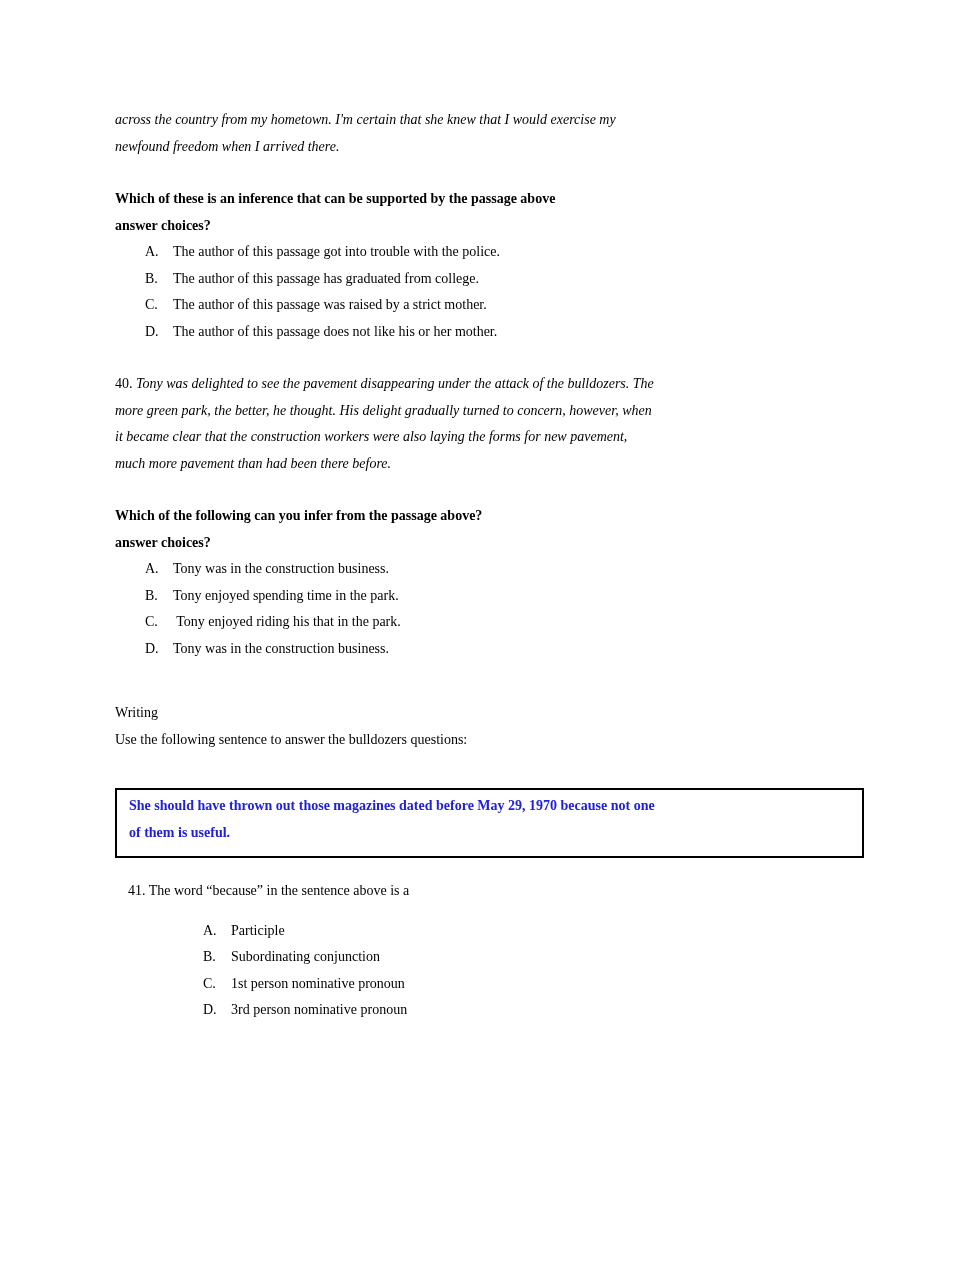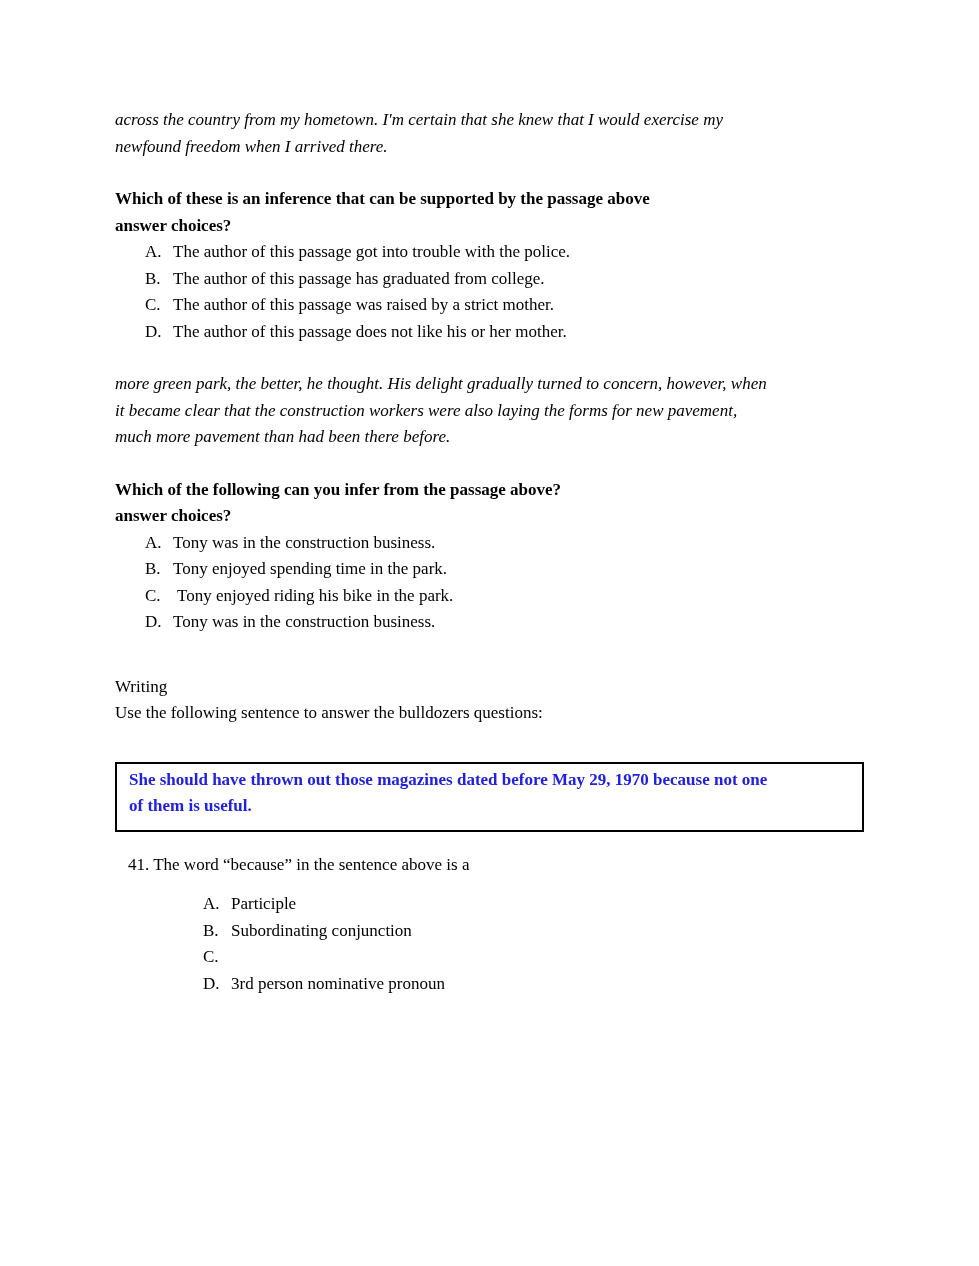--- a/index.html
+++ b/index.html
@@ -6,21 +6,21 @@
     margin: 0;
     padding: 0;
     background: #ffffff;
   }
   .page {
     position: relative;
     width: 947px;
     height: 1266px;
     background: #ffffff;
     font-family: "Liberation Serif", "DejaVu Serif", serif;
-    font-size: 17px;
+    font-size: 14px;
     line-height: 26.5px;
     color: #000000;
     box-sizing: border-box;
     padding: 107px 115px 0 115px;
     overflow: hidden;
   }
   .line { white-space: pre; }
   .italic { font-style: italic; }
   .bold { font-weight: normal; margin-top: 38px; }
   .para { margin: 0 0 26px 0; }
@@ -73,20 +73,21 @@
       <span class="opt-letter">C.</span>
       <span class="opt-text">The author of this passage was raised by a strict mother.</span>
     </div>
     <div class="opt-row">
       <span class="opt-letter">D.</span>
       <span class="opt-text">The author of this passage does not like his or her mother.</span>
     </div>
   </div>
 
   <div class="para">
+    <div class="line"><span>40. </span><span class="italic">Tony was delighted to see the pavement disappearing under the attack of the bulldozers. The</span></div>
     <div class="line italic">more green park, the better, he thought. His delight gradually turned to concern, however, when</div>
     <div class="line italic">it became clear that the construction workers were also laying the forms for new pavement,</div>
     <div class="line italic">much more pavement than had been there before.</div>
   </div>
 
   <div class="heading">
     <div class="line">Which of the following can you infer from the passage above?</div>
     <div class="line">answer choices?</div>
   </div>
 
@@ -94,21 +95,21 @@
     <div class="opt-row">
       <span class="opt-letter">A.</span>
       <span class="opt-text">Tony was in the construction business.</span>
     </div>
     <div class="opt-row">
       <span class="opt-letter">B.</span>
       <span class="opt-text">Tony enjoyed spending time in the park.</span>
     </div>
     <div class="opt-row">
       <span class="opt-letter">C.</span>
-      <span class="opt-text"> Tony enjoyed riding his bike in the park.</span>
+      <span class="opt-text"> Tony enjoyed riding his that in the park.</span>
     </div>
     <div class="opt-row">
       <span class="opt-letter">D.</span>
       <span class="opt-text">Tony was in the construction business.</span>
     </div>
   </div>
 
   <div class="writing-block">
     <div class="line bold">Writing</div>
     <div class="line">Use the following sentence to answer the bulldozers questions:</div>
@@ -125,20 +126,21 @@
     <div class="opt-row">
       <span class="opt-letter">A.</span>
       <span class="opt-text">Participle</span>
     </div>
     <div class="opt-row">
       <span class="opt-letter">B.</span>
       <span class="opt-text">Subordinating conjunction</span>
     </div>
     <div class="opt-row">
       <span class="opt-letter">C.</span>
+      <span class="opt-text">1st person nominative pronoun</span>
     </div>
     <div class="opt-row">
       <span class="opt-letter">D.</span>
       <span class="opt-text">3rd person nominative pronoun</span>
     </div>
   </div>
 
 </div>
 
 </body></html>

